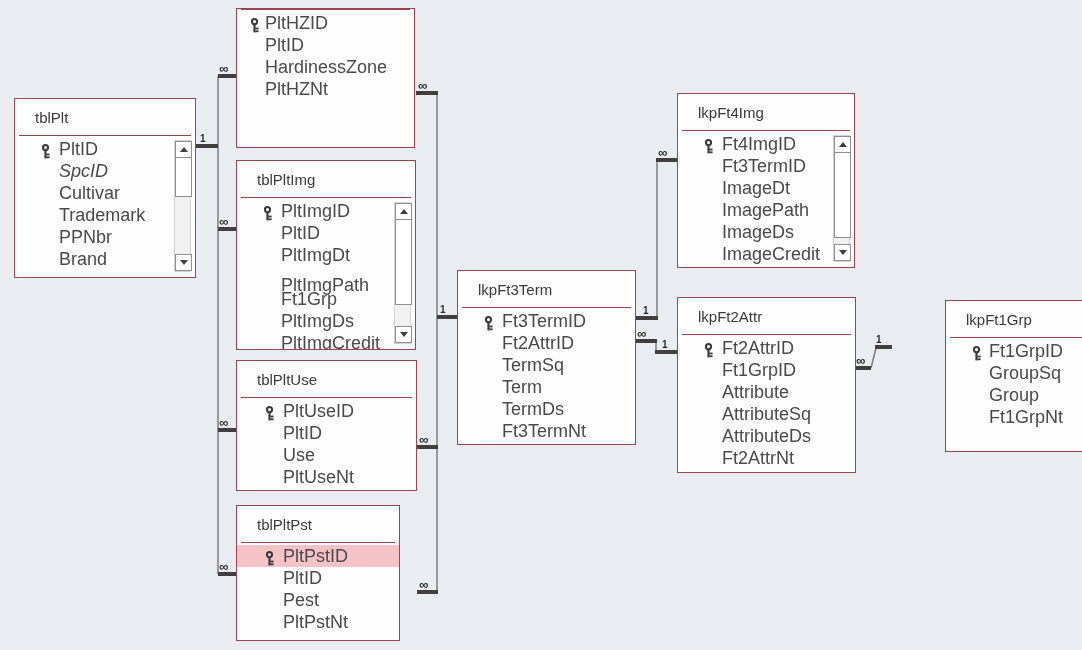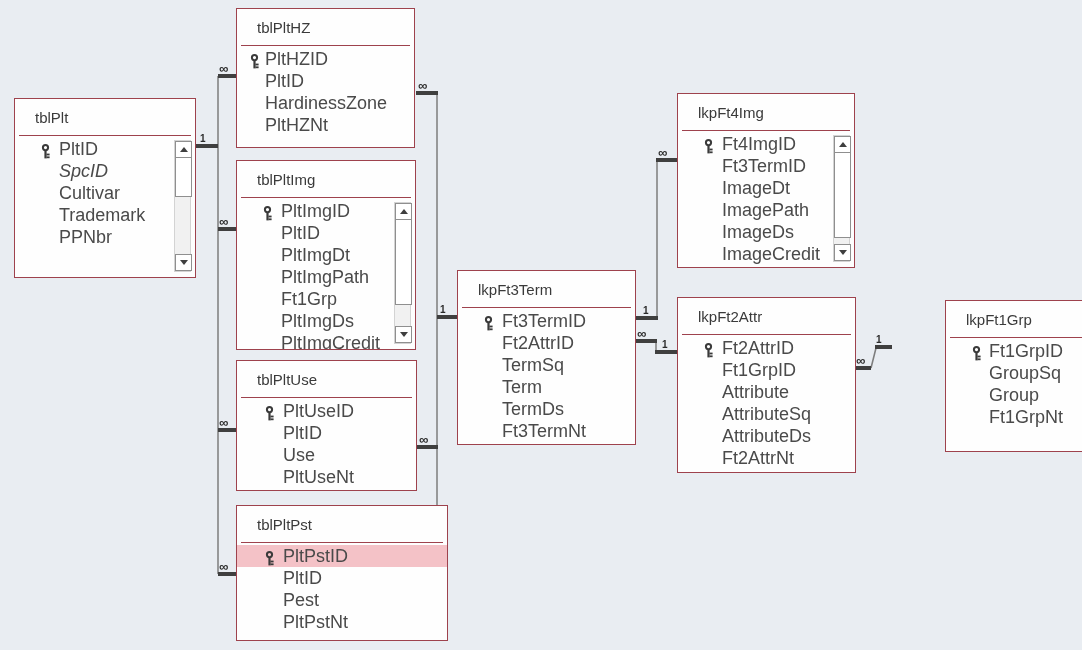--- a/index.html
+++ b/index.html
@@ -90,33 +90,35 @@
         </div>
         <div class="field">
           <span class="fname" style="left: 44px;">Cultivar</span>
         </div>
         <div class="field">
           <span class="fname" style="left: 44px;">Trademark</span>
         </div>
         <div class="field">
           <span class="fname" style="left: 44px;">PPNbr</span>
         </div>
+        <div class="field">
+          <span class="fname" style="left: 44px;">Brand</span>
+        </div>
       </div>
       <div class="sbar">
         <div class="sbtn up">
           <span class="tri-up"></span>
         </div>
         <div class="sthumb" style="top: 16px; height: 38px;"></div>
         <div class="sbtn down">
           <span class="tri-down"></span>
         </div>
       </div>
     </div>
     <div class="tbl" style="left: 236px; top: 8px; width: 179px; height: 140px;">
-      <div class="tbl-header">tblPltHZ</div>
       <div class="tbl-divider"></div>
       <div class="tbl-fields">
         <div class="field">
           <span class="keyicon" style="left: 12px;"><svg class="keysvg" width="11" height="15" viewBox="0 0 11 15">
               <circle cx="5.5" cy="3.6" r="2.6" fill="none" stroke="#3a3a3a" stroke-width="2"></circle>
               <rect x="4.4" y="6" width="2.2" height="8.4" fill="#3a3a3a"></rect>
               <rect x="6.4" y="9.6" width="3.2" height="1.8" fill="#3a3a3a"></rect>
               <rect x="6.4" y="12.4" width="3.2" height="1.8" fill="#3a3a3a"></rect>
             </svg></span>
           <span class="fname" style="left: 28px;">PltHZID</span>
@@ -145,21 +147,21 @@
             </svg></span>
           <span class="fname" style="left: 44px;">PltImgID</span>
         </div>
         <div class="field">
           <span class="fname" style="left: 44px;">PltID</span>
         </div>
         <div class="field">
           <span class="fname" style="left: 44px;">PltImgDt</span>
         </div>
         <div class="field">
-          <span class="fname" style="left: 44px;">PltImgPath</span>
+          <span class="fname" style="left: 44px; margin-top: 8px;">PltImgPath</span>
         </div>
         <div class="field">
           <span class="fname" style="left: 44px;">Ft1Grp</span>
         </div>
         <div class="field">
           <span class="fname" style="left: 44px;">PltImgDs</span>
         </div>
         <div class="field">
           <span class="fname" style="left: 44px;">PltImgCredit</span>
         </div>
@@ -191,21 +193,21 @@
           <span class="fname" style="left: 46px;">PltID</span>
         </div>
         <div class="field">
           <span class="fname" style="left: 46px;">Use</span>
         </div>
         <div class="field">
           <span class="fname" style="left: 46px;">PltUseNt</span>
         </div>
       </div>
     </div>
-    <div class="tbl" style="left: 236px; top: 505px; width: 212px; height: 136px;">
+    <div class="tbl" style="left: 236px; top: 505px; width: 164px; height: 136px;">
       <div class="tbl-header">tblPltPst</div>
       <div class="tbl-divider"></div>
       <div class="tbl-fields">
         <div class="field selected">
           <span class="keyicon" style="left: 27px;"><svg class="keysvg" width="11" height="15" viewBox="0 0 11 15">
               <circle cx="5.5" cy="3.6" r="2.6" fill="none" stroke="#3a3a3a" stroke-width="2"></circle>
               <rect x="4.4" y="6" width="2.2" height="8.4" fill="#3a3a3a"></rect>
               <rect x="6.4" y="9.6" width="3.2" height="1.8" fill="#3a3a3a"></rect>
               <rect x="6.4" y="12.4" width="3.2" height="1.8" fill="#3a3a3a"></rect>
             </svg></span>

